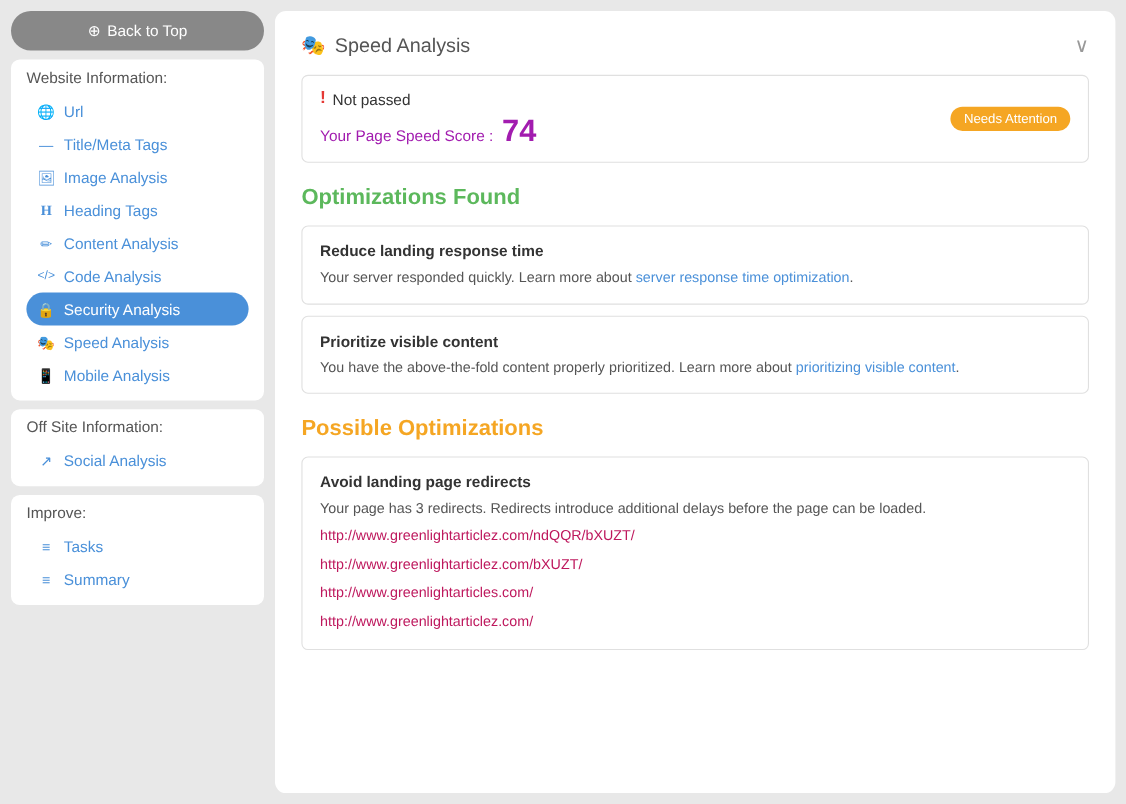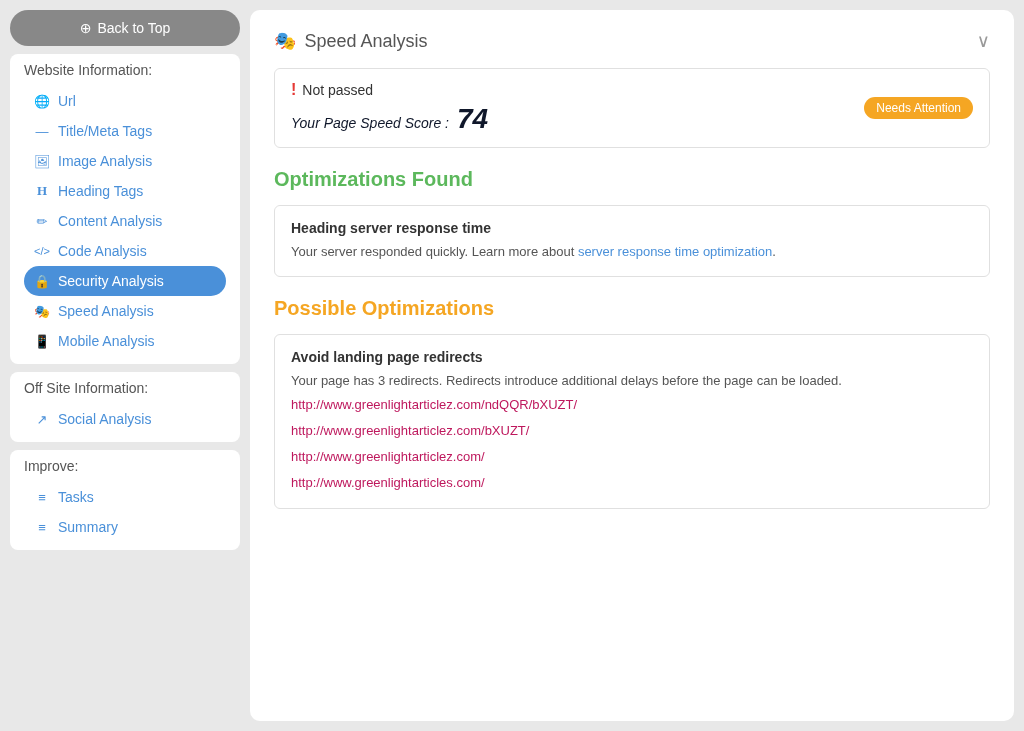--- a/index.html
+++ b/index.html
@@ -131,22 +131,21 @@
     }
 
     .exclamation {
       color: #e53935;
       font-weight: bold;
       font-size: 16px;
     }
 
     .speed-score {
       font-size: 14px;
-      color: #0f172a;
-      font-style: italic;
+      color: #a21caf;
     }
 
     .speed-score strong {
       font-size: 28px;
       font-weight: 700;
       margin-left: 4px;
     }
 
     .needs-attention-badge {
       background: #f5a623;
@@ -297,32 +296,39 @@
         <span>Your Page Speed Score :</span>
         <strong>74</strong>
       </div>
     </div>
     <span class="needs-attention-badge">Needs Attention</span>
   </div>
 
   <div class="optimizations-found-title">Optimizations Found</div>
 
   <div class="optimization-block">
-    <h4>Heading server response time</h4>
+    <h4>Reduce landing response time</h4>
     <p>
       Your server responded quickly. Learn more about
       <a href="#">server response time optimization</a>.
     </p>
   </div>
 
+  <div class="optimization-block">
+    <h4>Prioritize visible content</h4>
+    <p>
+      You have the above-the-fold content properly prioritized. Learn more about
+      <a href="#">prioritizing visible content</a>.
+    </p>
+  </div>
 
   <div class="possible-optimizations-title">Possible Optimizations</div>
 
   <div class="optimization-block">
     <h4>Avoid landing page redirects</h4>
     <p>Your page has 3 redirects. Redirects introduce additional delays before the page can be loaded.</p>
     <div class="redirect-url">http://www.greenlightarticlez.com/ndQQR/bXUZT/</div>
     <div class="redirect-url">http://www.greenlightarticlez.com/bXUZT/</div>
+    <div class="redirect-url">http://www.greenlightarticles.com/</div>
     <div class="redirect-url">http://www.greenlightarticlez.com/</div>
-    <div class="redirect-url">http://www.greenlightarticles.com/</div>
   </div>
 
 </div>
 
 </body></html>

